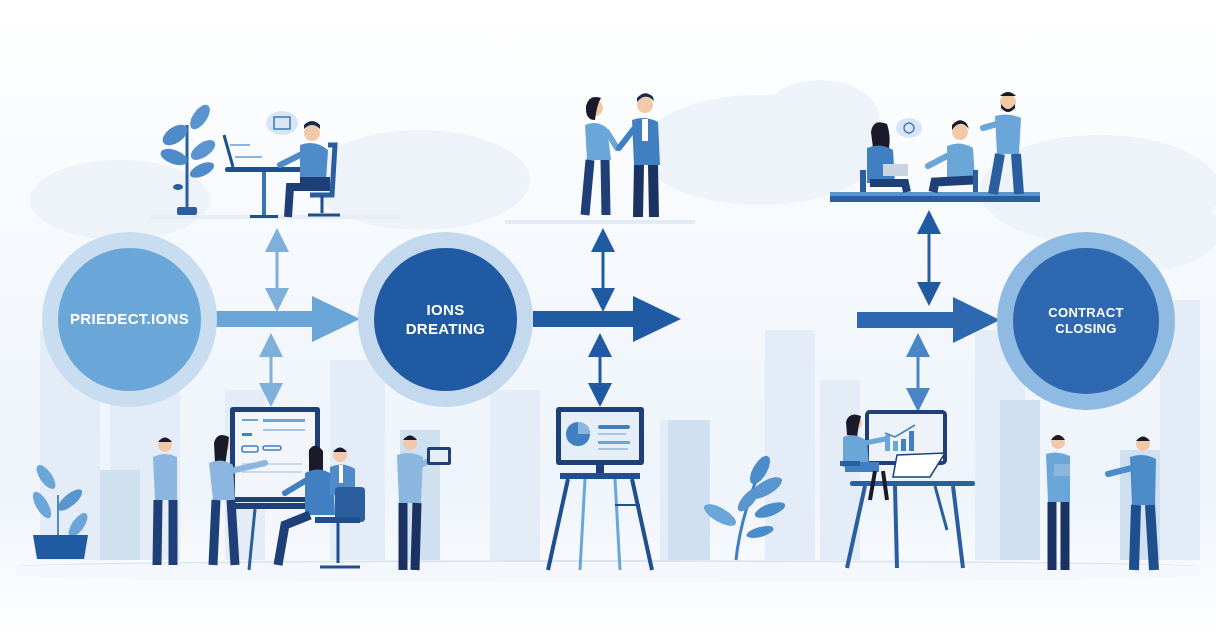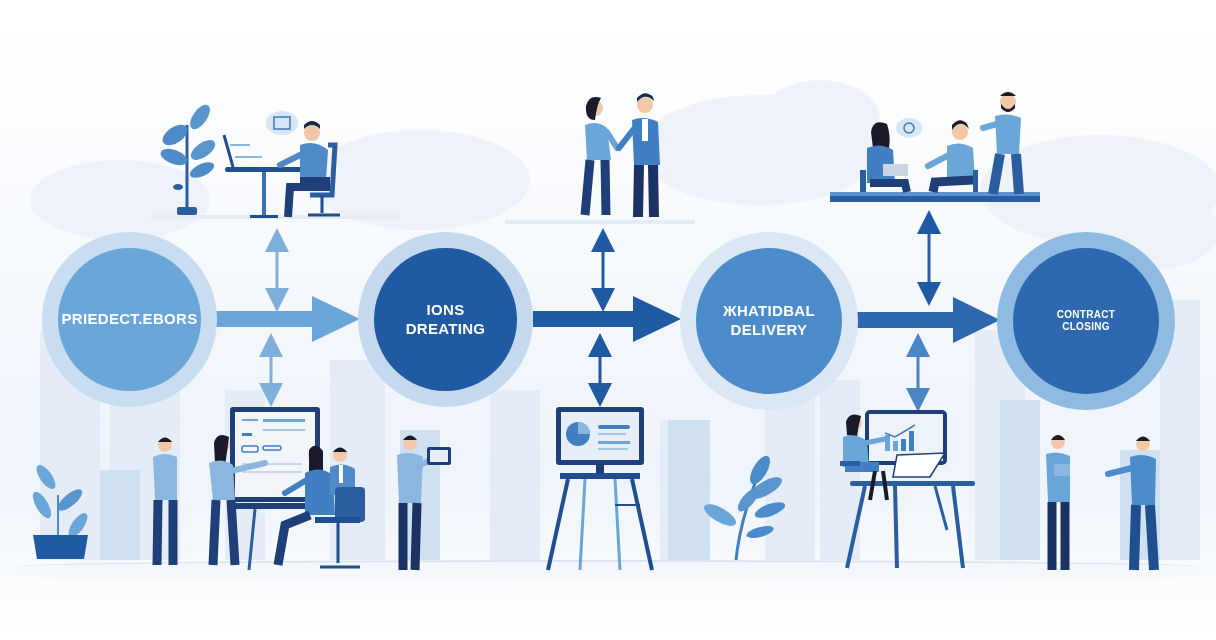--- a/index.html
+++ b/index.html
@@ -168,41 +168,35 @@
     <rect x="0" y="15" width="104" height="16" fill="#1f5aa3"></rect>
     <path d="M100 0 L148 23 L100 46 Z" fill="#1f5aa3"></path>
   </svg>
   <svg class="abs" style="left:857px;top:297px" width="143" height="46">
     <rect x="0" y="15" width="100" height="16" fill="#2d68b0"></rect>
     <path d="M96 0 L143 23 L96 46 Z" fill="#2d68b0"></path>
   </svg>
 
   <div class="node" style="left:42px;top:232px;width:175px;height:175px;background:#c9ddf0;">
     <div class="inner" style="width:143px;height:143px;background:#6aa6d8;">
-      <span class="label" style="font-size:15px;">PRIEDECT.EBORS</span>
+      <span class="label" style="font-size:15px;">PRIEDECT.IONS</span>
     </div>
   </div>
 
   <div class="node" style="left:358px;top:232px;width:175px;height:175px;background:#c4d9ee;">
     <div class="inner" style="width:143px;height:143px;background:#1f5aa3;">
       <span class="label" style="font-size:15px;">IONS
 DREATING</span>
     </div>
   </div>
 
-  <div class="node" style="left:680px;top:232px;width:178px;height:178px;background:#dbe7f4;">
-    <div class="inner" style="width:146px;height:146px;background:#4c8ccb;">
-      <span class="label" style="font-size:15px;">ЖHATIDBAL
-DELIVERY</span>
-    </div>
-  </div>
 
   <div class="node" style="left:997px;top:232px;width:178px;height:178px;background:#8fbbe2;">
     <div class="inner" style="width:146px;height:146px;background:#2d68b0;">
-      <span class="label" style="font-size:10px;">CONTRACT
+      <span class="label" style="font-size:13px;">CONTRACT
 CLOSING</span>
     </div>
   </div>
 
   <svg class="abs" style="left:28px;top:455px" width="70" height="110">
     <ellipse cx="18" cy="22" rx="14" ry="6" fill="#6aa6d8" transform="rotate(55 18 22)"></ellipse>
     <ellipse cx="14" cy="50" rx="15" ry="6" fill="#6aa6d8" transform="rotate(60 14 50)"></ellipse>
     <ellipse cx="42" cy="45" rx="15" ry="6" fill="#5a95d0" transform="rotate(-40 42 45)"></ellipse>
     <ellipse cx="50" cy="70" rx="14" ry="6" fill="#6aa6d8" transform="rotate(-55 50 70)"></ellipse>
     <path d="M30 90 L30 40" stroke="#4c8ccb" stroke-width="2"></path>

